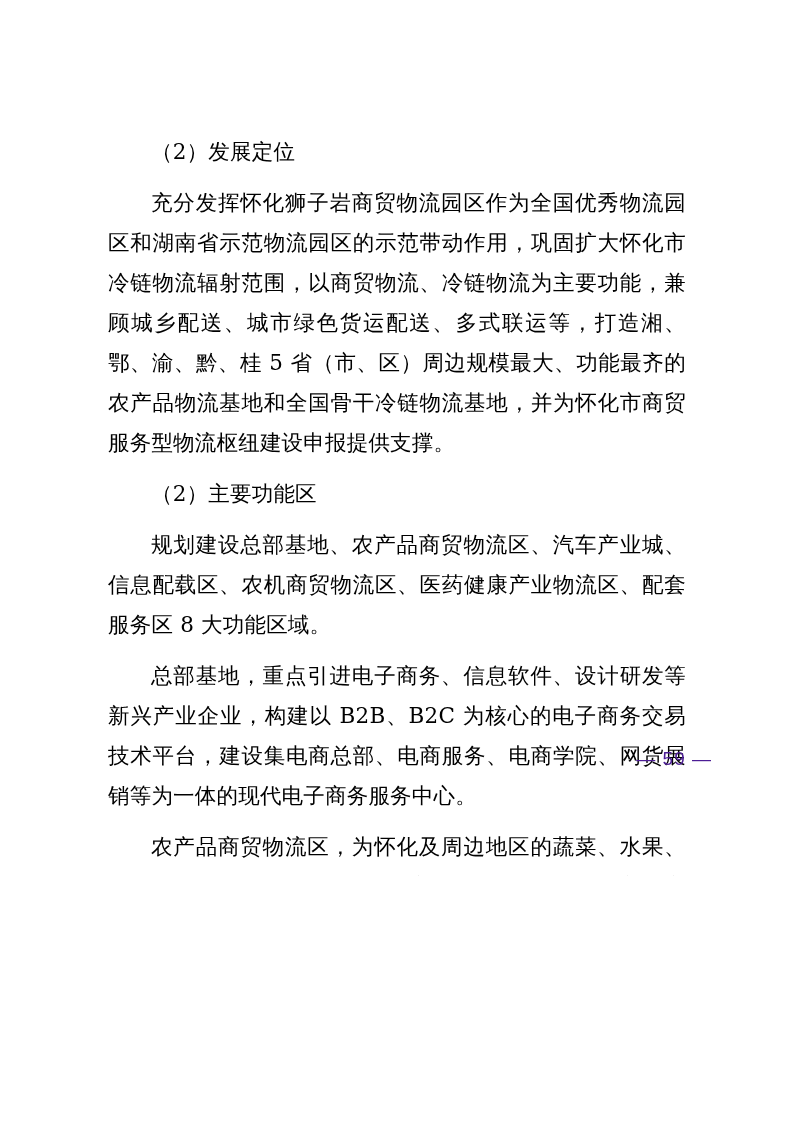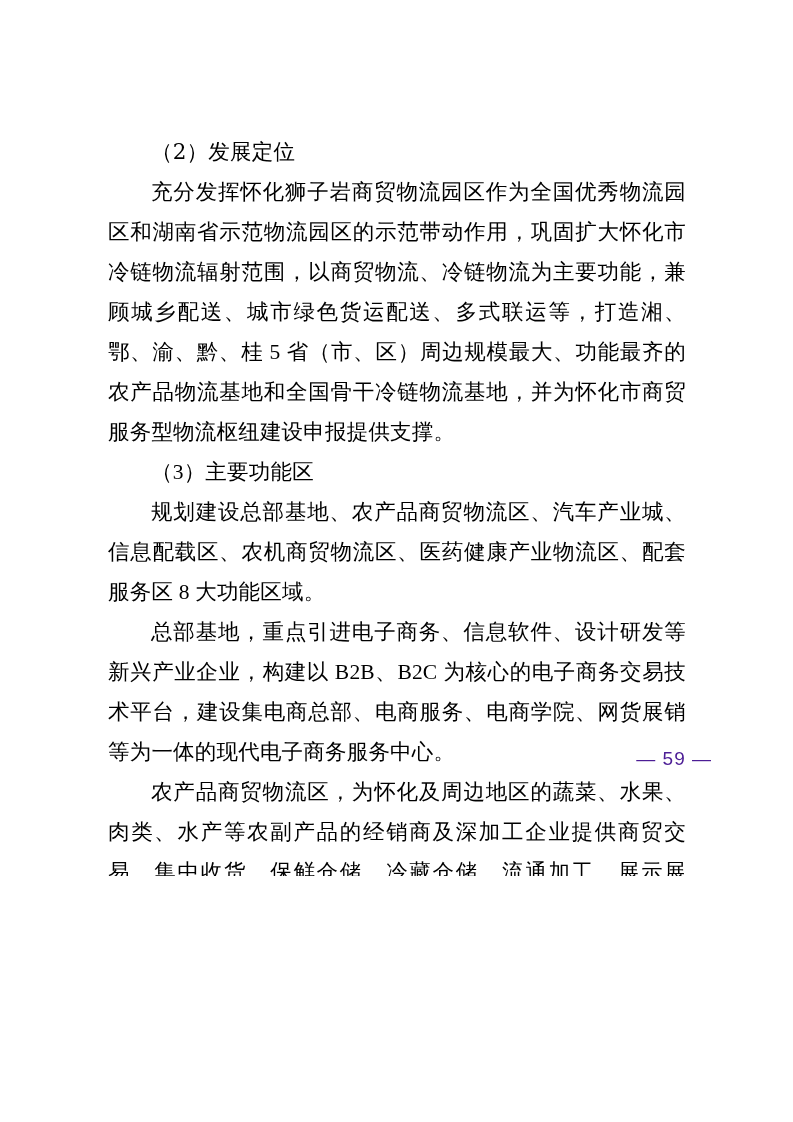--- a/index.html
+++ b/index.html
@@ -26,40 +26,39 @@
     font-size: 21.5px;
     line-height: 40px;
     text-align: justify;
     text-justify: inter-ideograph;
     letter-spacing: 0.2px;
     margin: 0;
     text-indent: 2em;
     white-space: normal;
   }
   .para + .para {
-    margin-top: 0px;
-    font-family: Liberation Serif, serif;
+    margin-top: 11px;
   }
   .footer {
     position: absolute;
     right: 81px;
     bottom: 106px;
     font-size: 19px;
     letter-spacing: 1px;
     font-family: Liberation Sans, sans-serif;
     color: #4c1d95;
     white-space: nowrap;
   }
 </style>
 </head>
 <body>
 
 <div class="page">
   <div class="content">
     <p class="para">（2）发展定位</p>
     <p class="para">充分发挥怀化狮子岩商贸物流园区作为全国优秀物流园区和湖南省示范物流园区的示范带动作用，巩固扩大怀化市冷链物流辐射范围，以商贸物流、冷链物流为主要功能，兼顾城乡配送、城市绿色货运配送、多式联运等，打造湘、鄂、渝、黔、桂 5 省（市、区）周边规模最大、功能最齐的农产品物流基地和全国骨干冷链物流基地，并为怀化市商贸服务型物流枢纽建设申报提供支撑。</p>
-    <p class="para">（3）主要功能区</p>
+    <p class="para">（2）主要功能区</p>
     <p class="para">规划建设总部基地、农产品商贸物流区、汽车产业城、信息配载区、农机商贸物流区、医药健康产业物流区、配套服务区 8 大功能区域。</p>
     <p class="para">总部基地，重点引进电子商务、信息软件、设计研发等新兴产业企业，构建以 B2B、B2C 为核心的电子商务交易技术平台，建设集电商总部、电商服务、电商学院、网货展销等为一体的现代电子商务服务中心。</p>
     <p class="para">农产品商贸物流区，为怀化及周边地区的蔬菜、水果、肉类、水产等农副产品的经销商及深加工企业提供商贸交易、集中收货、保鲜仓储、冷藏仓储、流通加工、展示展销、信息中心等物流服务。</p>
   </div>
   <div class="footer">— 59 —</div>
 </div>
 
 </body></html>

